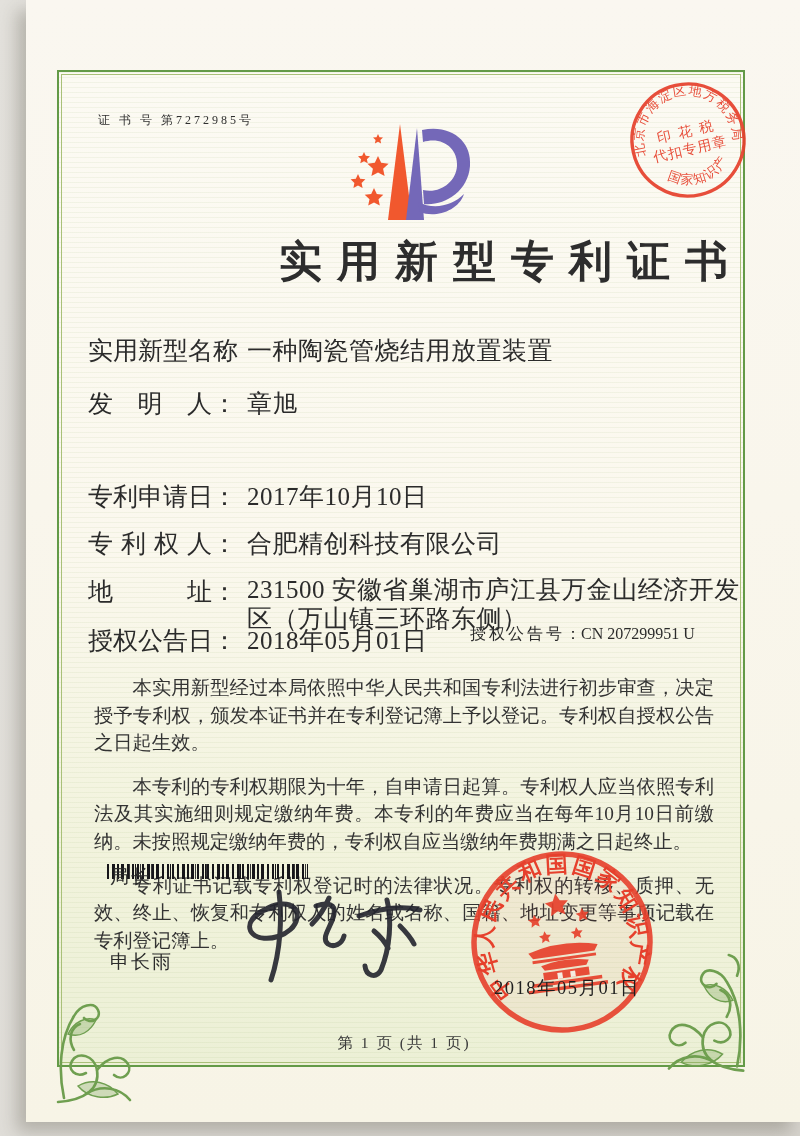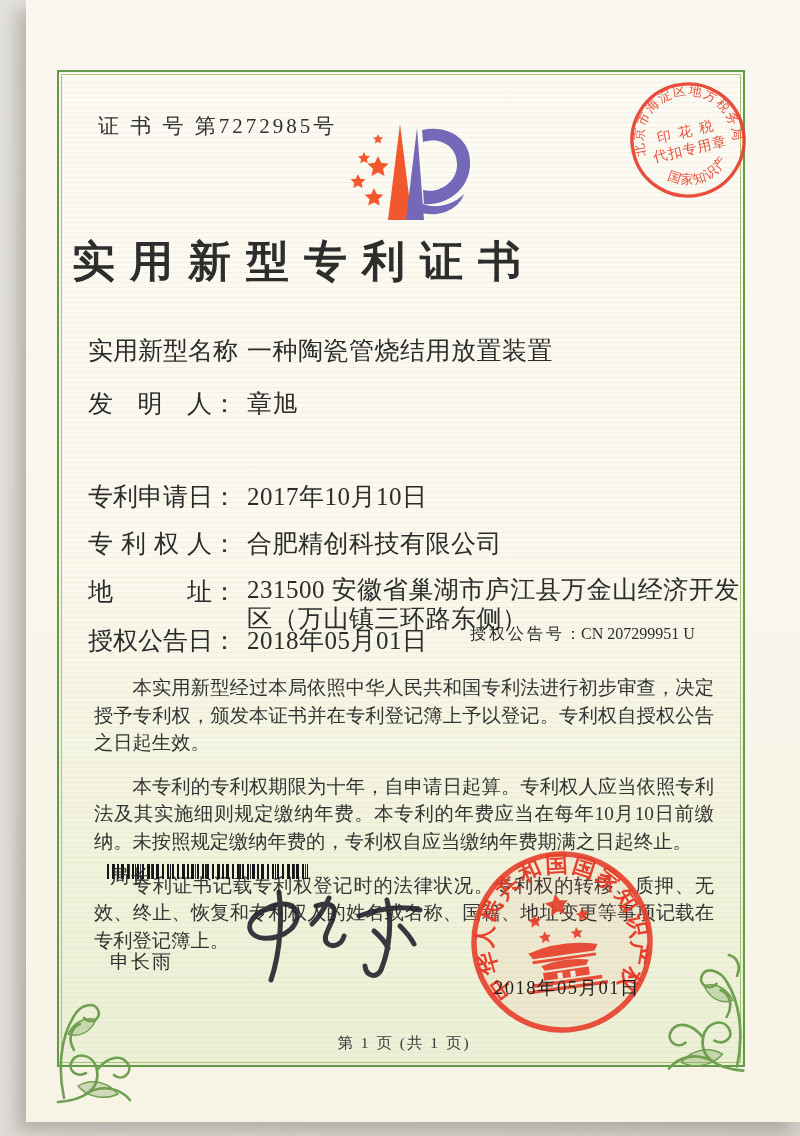--- a/index.html
+++ b/index.html
@@ -17,22 +17,22 @@
   
   .frame{
     position:absolute;left:31px;top:70px;width:684px;height:993px;
     border:2px solid #639a47;
     background:
       repeating-linear-gradient(180deg,rgba(150,180,110,.10) 0 1px,rgba(0,0,0,0) 1px 5px),
       linear-gradient(180deg,#fcfaf3 0%,#fbf8ee 48%,#f2f3dd 78%,#ecf0d6 100%);
   }
   .frame::after{content:"";position:absolute;inset:2px;border:1px solid #a9c078;pointer-events:none;}
   .abs{position:absolute;}
-  .cert-no{left:72px;top:112px;font-size:21px;letter-spacing:3px;color:#2f2f2f;}
-  .title{left:31px;top:233px;width:686px;margin:0;text-align:left;
+  .cert-no{left:72px;top:112px;font-size:12px;letter-spacing:3px;color:#2f2f2f;}
+  .title{left:31px;top:233px;width:686px;margin:0;text-align:right;
     font-size:43px;font-weight:600;letter-spacing:15px;text-indent:15px;color:#2d2d2d;}
   
   .row{left:62px;font-size:25px;white-space:nowrap;}
   .row .lbl{display:inline-block;width:124px;text-align:justify;text-align-last:justify;vertical-align:top;}
   .row .val{margin-left:10px;letter-spacing:.5px;}
   .row .val.wrap{display:inline-block;white-space:normal;max-width:512px;line-height:29px;vertical-align:top;}
   .grantno{left:444px;top:624px;font-size:16px;white-space:nowrap;}
   .grantno .lbl2{letter-spacing:3px;}
   .paras{left:52px;top:658px;width:652px;font-size:19.3px;line-height:27.6px;text-align:justify;color:#333;}
   .paras p{margin:16px;text-indent:2em;}

